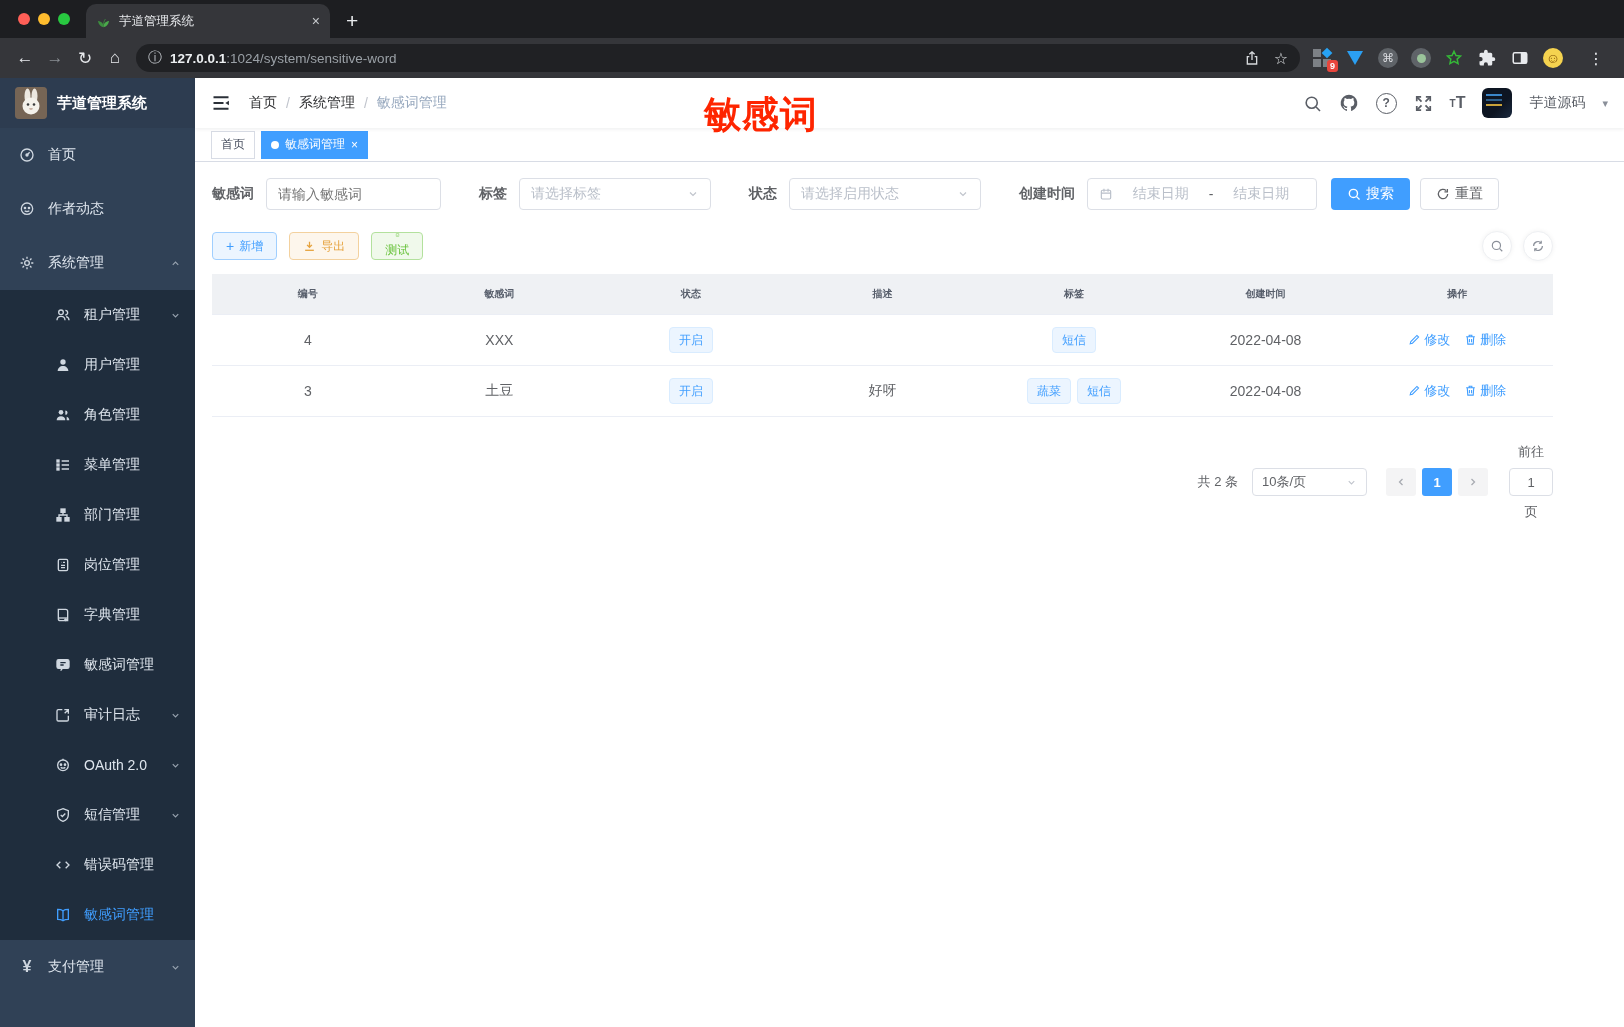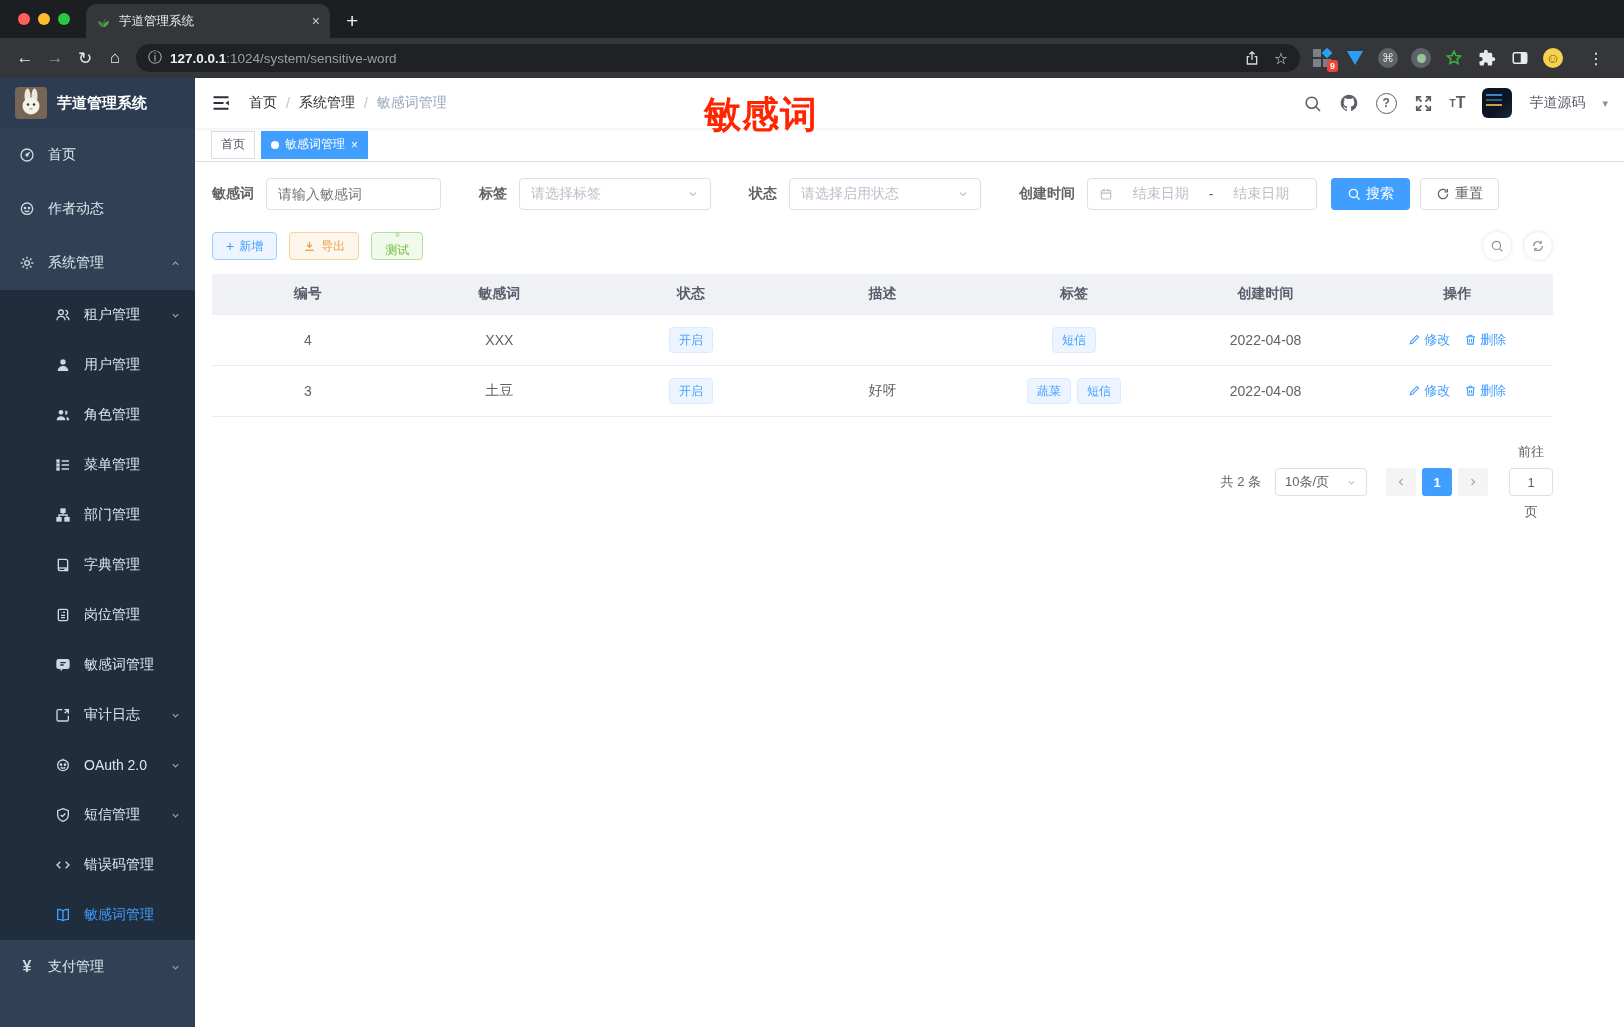--- a/index.html
+++ b/index.html
@@ -93,29 +93,29 @@
   .btn-sm{box-sizing:border-box;height:28px;padding:0 13px;border-radius:4px;font-size:12px;display:flex;
           align-items:center;gap:5px;margin-right:12px;cursor:pointer;border:1px solid;}
   .b-add{color:#409eff;background:#ecf5ff;border-color:#a0cfff;}
   .b-exp{color:#e6a23c;background:#fdf6ec;border-color:#f3d19e;}
   .b-test{color:#67c23a;background:#f0f9eb;border-color:#b3e19d;flex-direction:column;}
   .right-tools{margin-left:auto;display:flex;gap:11px;}
   .cbtn{width:28px;height:28px;border-radius:50%;border:1px solid #eef0f3;background:#fff;color:#8a8f99;
         display:flex;align-items:center;justify-content:center;cursor:pointer;box-shadow:0 0 5px rgba(0,0,0,.06);}
   
   table.grid{margin-top:13px;width:100%;border-collapse:collapse;table-layout:fixed;font-size:14px;color:#606266;}
-  .grid th{background:#eff1f4;height:38px;font-weight:700;color:#575e6b;text-align:center;font-size:14px;border-bottom:1px solid #ebeef5;}
+  .grid th{background:#eff1f4;height:38px;font-weight:700;color:#575e6b;text-align:center;font-size:10px;border-bottom:1px solid #ebeef5;}
   .grid td{height:48px;text-align:center;border-bottom:1px solid #ebeef5;background:#fff;}
   .etag{display:inline-flex;height:24px;align-items:center;padding:0 9px;background:#ecf5ff;border:1px solid #d9ecff;
         color:#409eff;border-radius:4px;font-size:12px;margin:0 3px;}
   .oplink{color:#409eff;font-size:13px;display:inline-flex;align-items:center;gap:3px;margin:0 7px;cursor:pointer;}
   
   .pagin{display:flex;justify-content:flex-end;align-items:center;margin-top:26px;font-size:13px;color:#606266;}
   .ptotal{margin-right:14px;}
-  .psel{box-sizing:border-box;width:92px;height:28px;border:1px solid #dcdfe6;border-radius:4px;display:flex;
+  .psel{box-sizing:border-box;width:115px;height:28px;border:1px solid #dcdfe6;border-radius:4px;display:flex;
         align-items:center;justify-content:space-between;padding:0 9px;margin-right:16px;cursor:pointer;color:#606266;}
   .pbtn{min-width:30px;height:28px;background:#f4f4f5;border-radius:3px;display:flex;align-items:center;
         justify-content:center;color:#a8abb2;font-size:15px;margin:0 3px;cursor:pointer;}
   .pcur{background:#409eff;color:#fff;font-weight:600;font-size:13px;}
   .goto{display:flex;align-items:center;margin-left:18px;gap:7px;flex-direction:column;}
   .goto input{box-sizing:border-box;width:44px;height:28px;border:1px solid #dcdfe6;border-radius:4px;text-align:center;
         font-size:13px;color:#606266;outline:none;font-family:inherit;}
   
   .annot{position:absolute;left:704px;top:90px;font-size:37px;font-weight:700;color:#fe2500;z-index:40;letter-spacing:1px;}
 </style>
@@ -289,33 +289,33 @@
         <svg class="si svgi" width="16" height="16" viewBox="0 0 24 24" fill="none" stroke="currentColor" stroke-width="2">
             <rect x="9" y="3" width="6" height="5" fill="currentColor"></rect>
             <rect x="3" y="16" width="6" height="5" fill="currentColor"></rect>
             <rect x="15" y="16" width="6" height="5" fill="currentColor"></rect>
             <path d="M12 8v4M6 16v-4h12v4"></path>
           </svg>
         <span>部门管理</span>
       </div>
       <div class="mi">
         <svg class="si svgi" width="16" height="16" viewBox="0 0 24 24" fill="none" stroke="currentColor" stroke-width="2">
+            <rect x="5" y="3.5" width="14" height="17" rx="2"></rect>
+            <path d="M12 8h3M9 8h.5"></path>
+            <path d="M9 12.5h6M9 16h6"></path>
+          </svg>
+        <span>岗位管理</span>
+      </div>
+      <div class="mi">
+        <svg class="si svgi" width="16" height="16" viewBox="0 0 24 24" fill="none" stroke="currentColor" stroke-width="2">
             <path d="M5 3.5h11a3 3 0 0 1 3 3v14H8a3 3 0 0 1-3-3v-14z"></path>
             <path d="M5 16.5h14"></path>
             <circle cx="16" cy="19" r="1.3" fill="currentColor"></circle>
           </svg>
         <span>字典管理</span>
-      </div>
-      <div class="mi">
-        <svg class="si svgi" width="16" height="16" viewBox="0 0 24 24" fill="none" stroke="currentColor" stroke-width="2">
-            <rect x="5" y="3.5" width="14" height="17" rx="2"></rect>
-            <path d="M12 8h3M9 8h.5"></path>
-            <path d="M9 12.5h6M9 16h6"></path>
-          </svg>
-        <span>岗位管理</span>
       </div>
       <div class="mi">
         <svg class="si svgi" width="16" height="16" viewBox="0 0 24 24" fill="none" stroke="currentColor" stroke-width="2">
             <rect x="3" y="4" width="18" height="13" rx="2.5" fill="currentColor"></rect>
             <path d="M8.5 20.5l2.5-3.5"></path>
             <path d="M8 8.5h8M8 12h5" stroke="#1f2d3d"></path>
           </svg>
         <span>敏感词管理</span>
       </div>
       <div class="mi">

